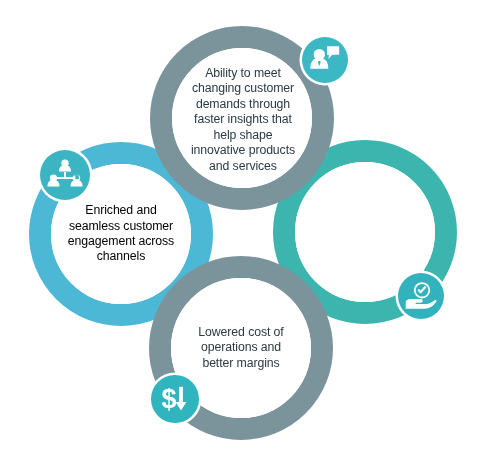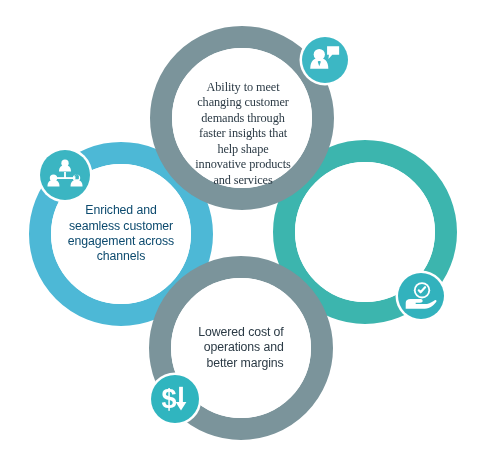--- a/index.html
+++ b/index.html
@@ -37,43 +37,41 @@
     line-height: 15.4px;
     letter-spacing: -0.1px;
     white-space: pre-line;
     pointer-events: none;
     display: flex;
     align-items: center;
     justify-content: center;
   }
   #label-top {
     left: 163px;
-    top: 54px;
+    top: 40px;
     width: 160px;
     height: 160px;
-    font-family: Liberation Serif, serif;
   }
   #label-left {
     left: 41px;
     top: 154px;
     width: 160px;
     height: 160px;
   }
   #label-right {
     left: 285px;
     top: 152px;
     width: 160px;
     height: 160px;
   }
   #label-bottom {
     left: 161px;
     top: 268px;
     width: 160px;
     height: 160px;
-    text-align: right;
   }
 </style>
 </head>
 <body>
 
 <div id="diagram-canvas" style="background: rgb(255, 255, 255);">
 
   <svg id="diagram-svg" viewBox="0 0 486 454">
     <defs>
 
@@ -168,21 +166,21 @@
   </svg>
 
   <div class="node-label" id="label-top" style="color: rgb(43, 58, 69);">Ability to meet
 changing customer
 demands through
 faster insights that
 help shape
 innovative products
 and services</div>
 
-  <div class="node-label" id="label-left" style="color: #0c4a6e;">Enriched and
+  <div class="node-label" id="label-left" style="color: #000000;">Enriched and
 seamless customer
 engagement across
 channels</div>
 
 
   <div class="node-label" id="label-bottom" style="color: rgb(43, 58, 69);">Lowered cost of
 operations and
 better margins</div>
 
 </div>

